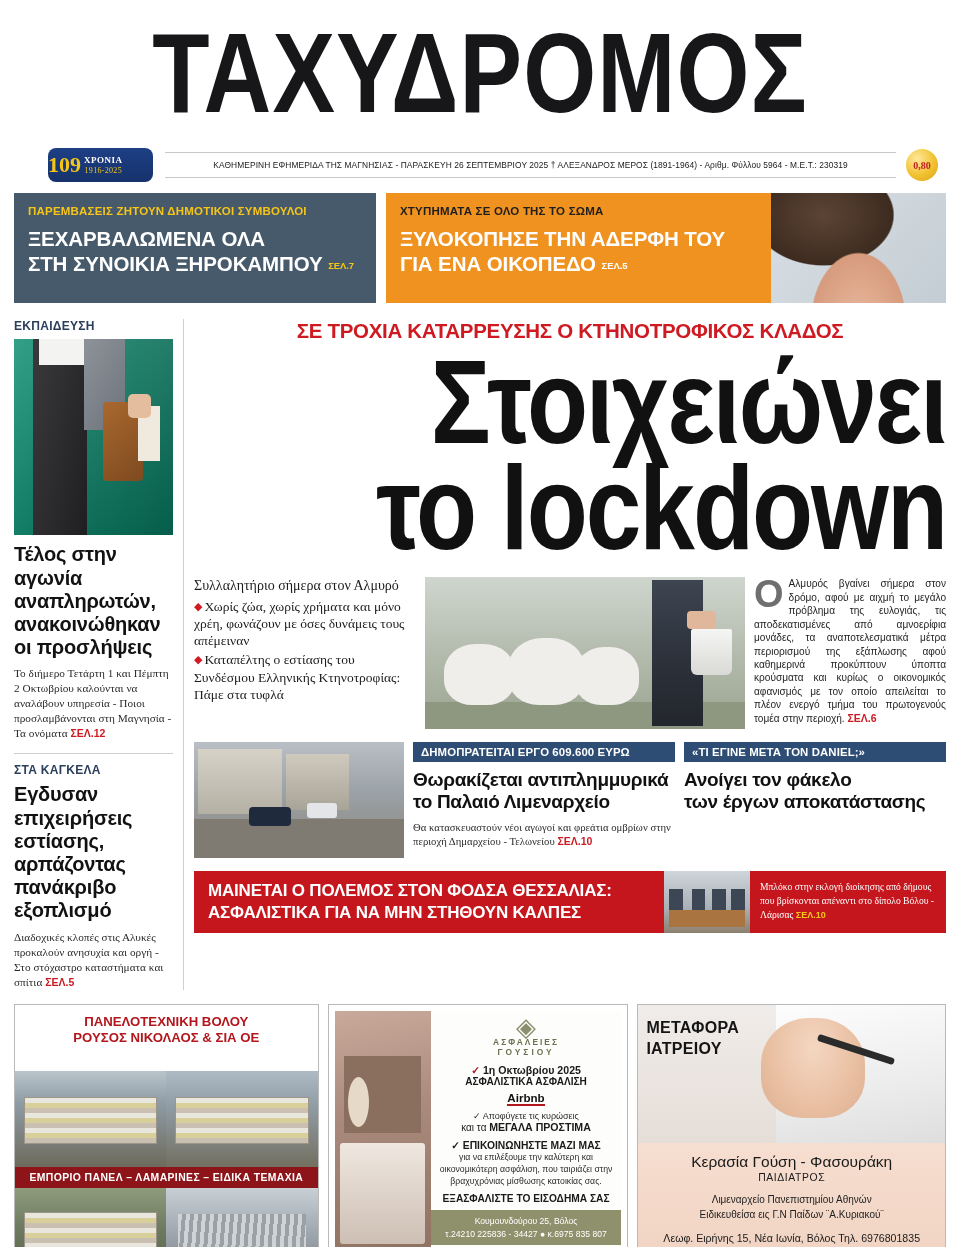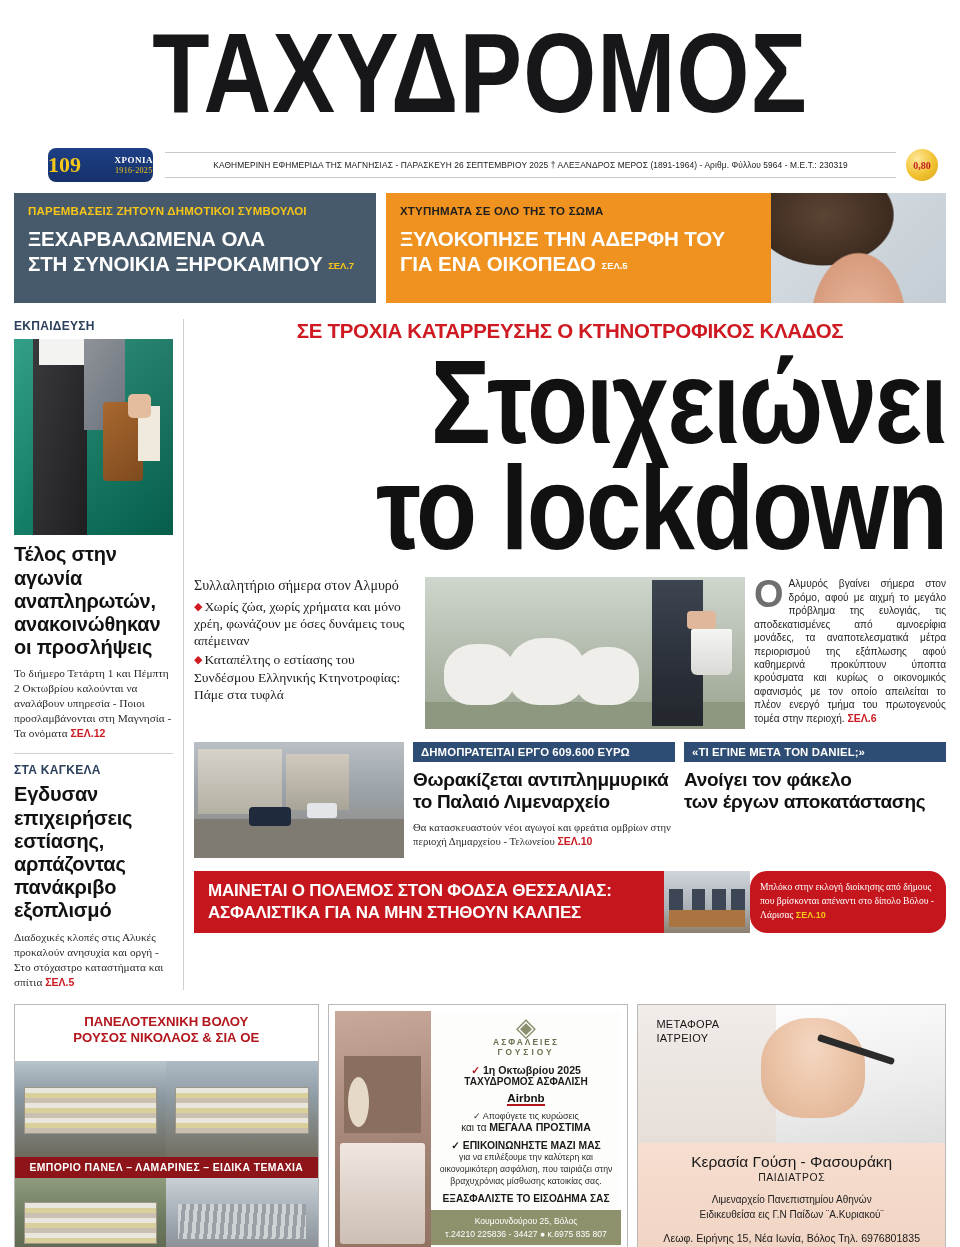--- a/index.html
+++ b/index.html
@@ -35,21 +35,21 @@
     height: 44px;
     margin-top: 36px;
     display: flex;
     align-items: center;
     padding: 0 14px;
   }
   .anniv-badge {
     background: linear-gradient(180deg,#1d3f84 0%, #16326c 100%);
     border-radius: 8px;
     width: 105px; height: 34px;
-    display: flex; align-items: center; justify-content: space-between;
+    display: flex; align-items: center; justify-content: flex-start;
     gap: 3px;
     flex: none;
     margin-left: 34px;
     box-shadow: inset 0 0 0 1px #0e2css;
   }
   .anniv-num {
     color: #f3c619;
     font-size: 22px; font-weight: bold;
     font-family: "Liberation Serif", serif;
     line-height: 1;
@@ -213,32 +213,32 @@
     font-family:"Liberation Serif", serif; font-size:10.7px; line-height:1.3; color:#2b2b2b; margin-top:8px;
   }
 
   
   .red-strip { display:flex; margin-top: 13px; height: 62px; }
   .rs-left { background:#c4161c; flex:1; padding: 9px 14px; }
   .rs-left .l1, .rs-left .l2 { color:#fff; font-weight:bold; font-size:17px; line-height:1.27; letter-spacing:-0.2px; }
   .rs-photo { width: 86px; flex:none; background:linear-gradient(180deg,#cfd5da 0%,#a9b0b6 60%,#8d7f6e 100%); position:relative; overflow:hidden;}
   .rsp-table { position:absolute; left:6%; bottom:10%; width:88%; height:28%; background:#a9743f; }
   .rsp-p { position:absolute; bottom:38%; width:16%; height:34%; background:#3c4654; }
-  .rs-right { width: 196px; flex:none; background:#c4161c; padding: 9px 10px; border-radius: 17px; }
+  .rs-right { width: 196px; flex:none; background:#c4161c; padding: 9px 10px; }
   .rs-right p { color:#fff; font-family:"Liberation Serif",serif; font-size:9.6px; line-height:1.42; }
   .ref-yellow { color:#f6c518; font-weight:bold; font-family:"Liberation Sans",sans-serif; font-size:9px;}
 
   
   .ads { display:flex; gap: 9px; padding: 0 14px; margin-top: 14px; }
   .ad { border: 1px solid #b9b9b9; background:#fff; position:relative; overflow:hidden; }
   .ad1 { width: 307px; height: 268px; }
   .ad2 { width: 303px; height: 268px; }
   .ad3 { width: 311px; height: 268px; }
 
-  .ad1-title { text-align:center; color:#b3161c; font-weight:bold; font-size:13.2px; line-height:1.25; padding: 9px 4px 14px; }
+  .ad1-title { text-align:center; color:#b3161c; font-weight:bold; font-size:13.2px; line-height:1.25; padding: 9px 4px 24px; }
   .ad1-photos { height: 96px; display:flex; }
   .ad1-p { flex:1; position:relative; overflow:hidden; }
   .pa { background: linear-gradient(180deg,#b9c4cb 0%, #8d9aa3 35%, #6d6a5c 100%); }
   .pb { background: linear-gradient(180deg,#aebac4 0%, #8e9aa2 40%, #736f60 100%); }
   .panelstack { position:absolute; left:6%; top:28%; width:88%; height:48%;
     background: repeating-linear-gradient(180deg,#e9e6dd 0 5px,#d8cf9b 5px 10px,#c9c0b2 10px 15px); border:1px solid #9c968a;}
   .ad1-strip { background:#8d1418; color:#fff; text-align:center; font-weight:bold; font-size:10.4px; padding:5px 0; letter-spacing:.4px;}
   .ad1-photos2 { height: 88px; display:flex; }
   .pc { background: linear-gradient(180deg,#8e9b7c 0%, #6f7b60 45%, #58614b 100%); }
   .pd { background: linear-gradient(180deg,#c8d0d6 0%, #9fa8af 50%, #7e8087 100%); }
@@ -265,21 +265,21 @@
   .ad2-l4 b { font-size: 10.6px; }
   .ad2-l5 { text-align:center; font-weight:bold; font-size: 10.3px; color:#1a1a1a; margin-top:6px;}
   .ad2-l6 { text-align:center; font-size: 8.7px; color:#2b2b2b; line-height:1.38; }
   .ad2-l7 { text-align:center; font-weight:bold; font-size: 10.2px; color:#1a1a1a; margin-top:6px; }
   .ad2-foot { background:#8f916c; color:#fff; font-size: 8.6px; text-align:center; padding: 5px 2px; margin: 6px -6px 0; line-height:1.45; }
 
   .ad3-photo { height: 138px; position:relative; overflow:hidden; background:linear-gradient(180deg,#f0ece9 0%,#e6ded8 100%); }
   .a3-coat { position:absolute; right:0; top:0; width:55%; height:100%; background:linear-gradient(170deg,#fdfdfd 0%,#ececec 60%,#dedede 100%); }
   .a3-baby { position:absolute; left:40%; top:10%; width:34%; height:72%; background:radial-gradient(ellipse at 50% 30%, #f4d7c1 0%, #e9bfa2 60%, #dbae90 100%); border-radius:46% 46% 40% 40%;}
   .a3-stet { position:absolute; left:58%; top:30%; width:26%; height:5%; background:#2b2b2b; border-radius:3px; transform: rotate(18deg);}
-  .ad3-ttl { position:absolute; left: 18px; top: 12px; font-size: 11px; color:#141414; line-height:1.35; letter-spacing:.3px;}
+  .ad3-ttl { position:absolute; left: 8px; top: 12px; font-size: 16px; color:#141414; line-height:1.35; letter-spacing:.3px;font-weight:bold;}
   .ad3-band { background: linear-gradient(180deg,#f6ded0 0%, #f1d4c3 100%); padding: 10px 6px 8px; }
   .ad3-name { text-align:center; font-size: 15.5px; color:#1a1a1a; }
   .ad3-role { text-align:center; font-size: 10.4px; color:#1a1a1a; letter-spacing:.6px; margin-top:1px;}
   .ad3-cred { text-align:center; font-size: 10px; color:#222; line-height:1.5; margin-top: 9px; }
   .ad3-addr { text-align:center; font-size: 10.6px; color:#1a1a1a; margin-top: 10px; }
 </style>
 </head>
 <body>
 
 <div class="page">
@@ -475,21 +475,21 @@
         <div class="ad2-body">
           <div class="ad2-logo">
             <div class="ad2-logo-mark">◈</div>
             <div class="ad2-logo-t1">ΑΣΦΑΛΕΙΕΣ</div>
             <div class="ad2-logo-t2">ΓΟΥΣΙΟΥ</div>
           </div>
           <div class="ad2-l1">
             <span class="chk">✓</span>
             <span>1η Οκτωβρίου 2025</span>
           </div>
-          <div class="ad2-l2">ΤΑΧΥΔΡΟΜΟΣ ΑΣΦΑΛΙΣΗ</div>
+          <div class="ad2-l2">ΑΣΦΑΛΙΣΤΙΚΑ ΑΣΦΑΛΙΣΗ</div>
           <div class="ad2-airbnb-wrap">
             <span class="ad2-airbnb">Airbnb</span>
           </div>
           <div class="ad2-l3">
             <span class="chk">✓</span>
             <span>Αποφύγετε τις κυρώσεις</span>
           </div>
           <div class="ad2-l4">
             <span>και τα</span>
             <b>ΜΕΓΑΛΑ ΠΡΟΣΤΙΜΑ</b>

